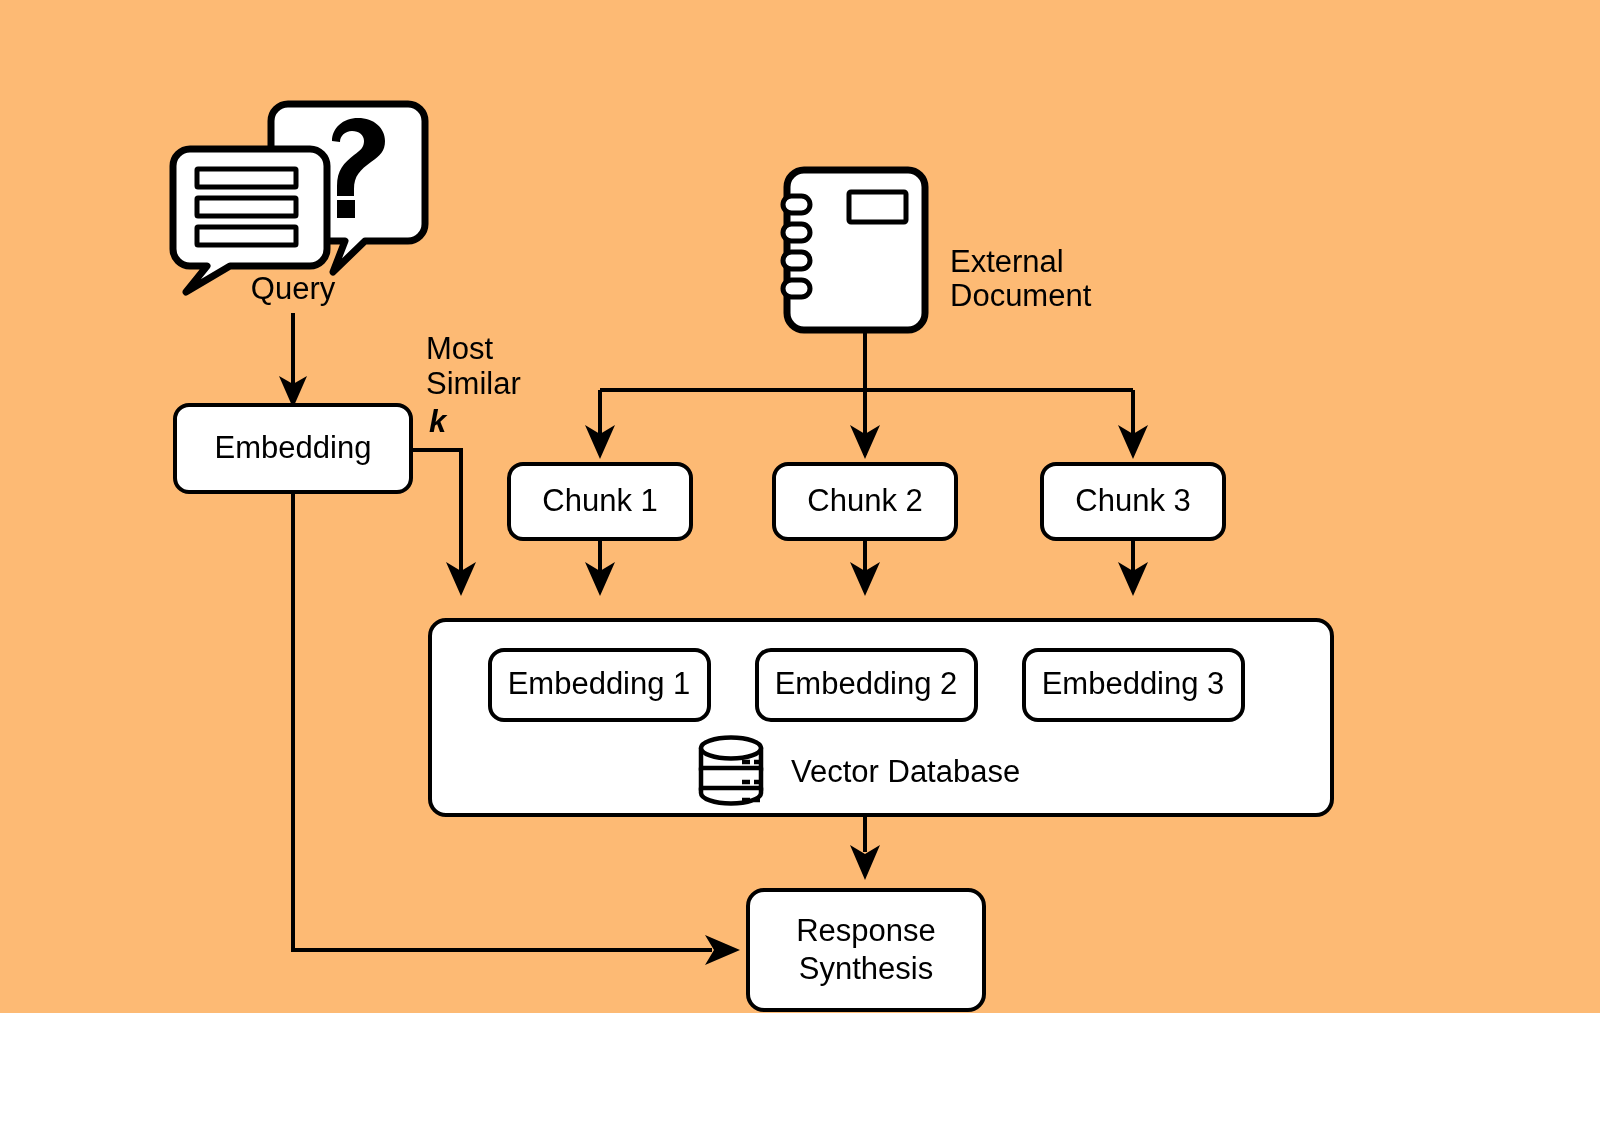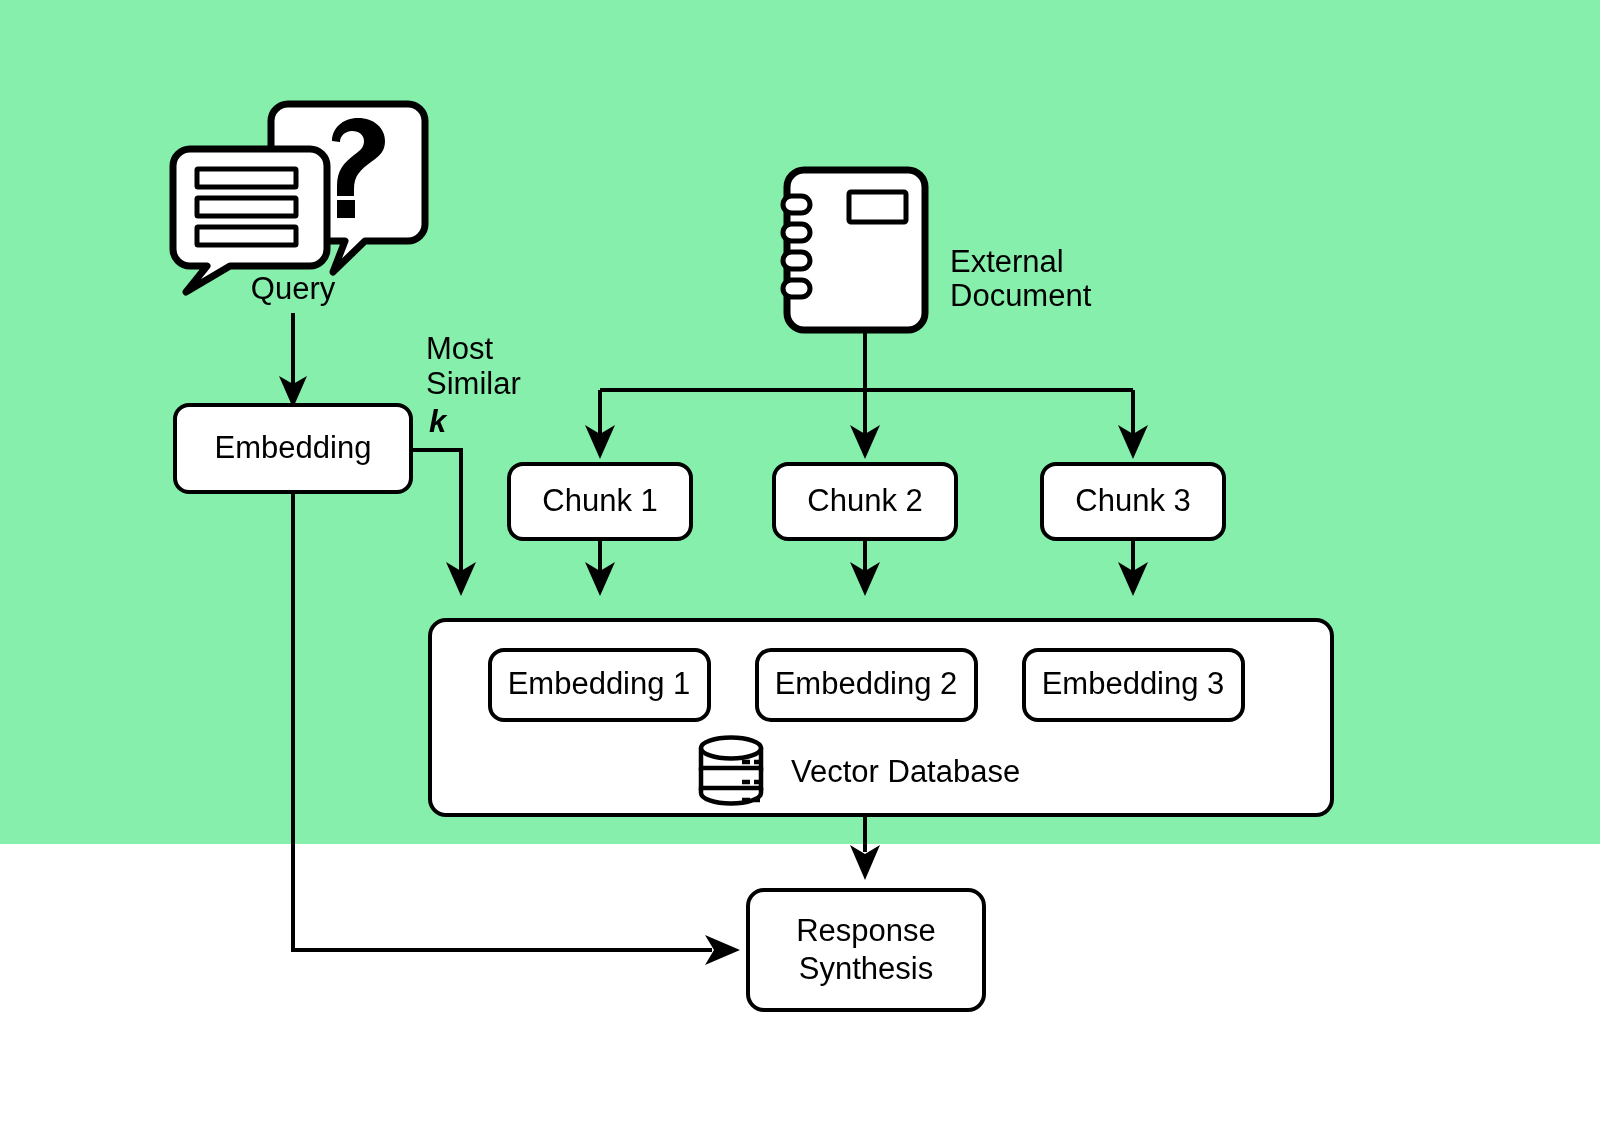--- a/index.html
+++ b/index.html
@@ -10,22 +10,22 @@
   }
   body {
     width: 1600px;
     height: 1129px;
     font-family: "Liberation Sans", sans-serif;
     overflow: hidden;
   }
   #diagram-root {
     position: relative;
     width: 1600px;
-    height: 844px;
-    background: #86efac;
+    height: 1013px;
+    background: #fdba74;
   }
   svg#flow {
     display: block;
     width: 1600px;
     height: 1129px;
   }
   .node-shape {
     fill: #ffffff;
     stroke: #000000;
     stroke-width: 4;

